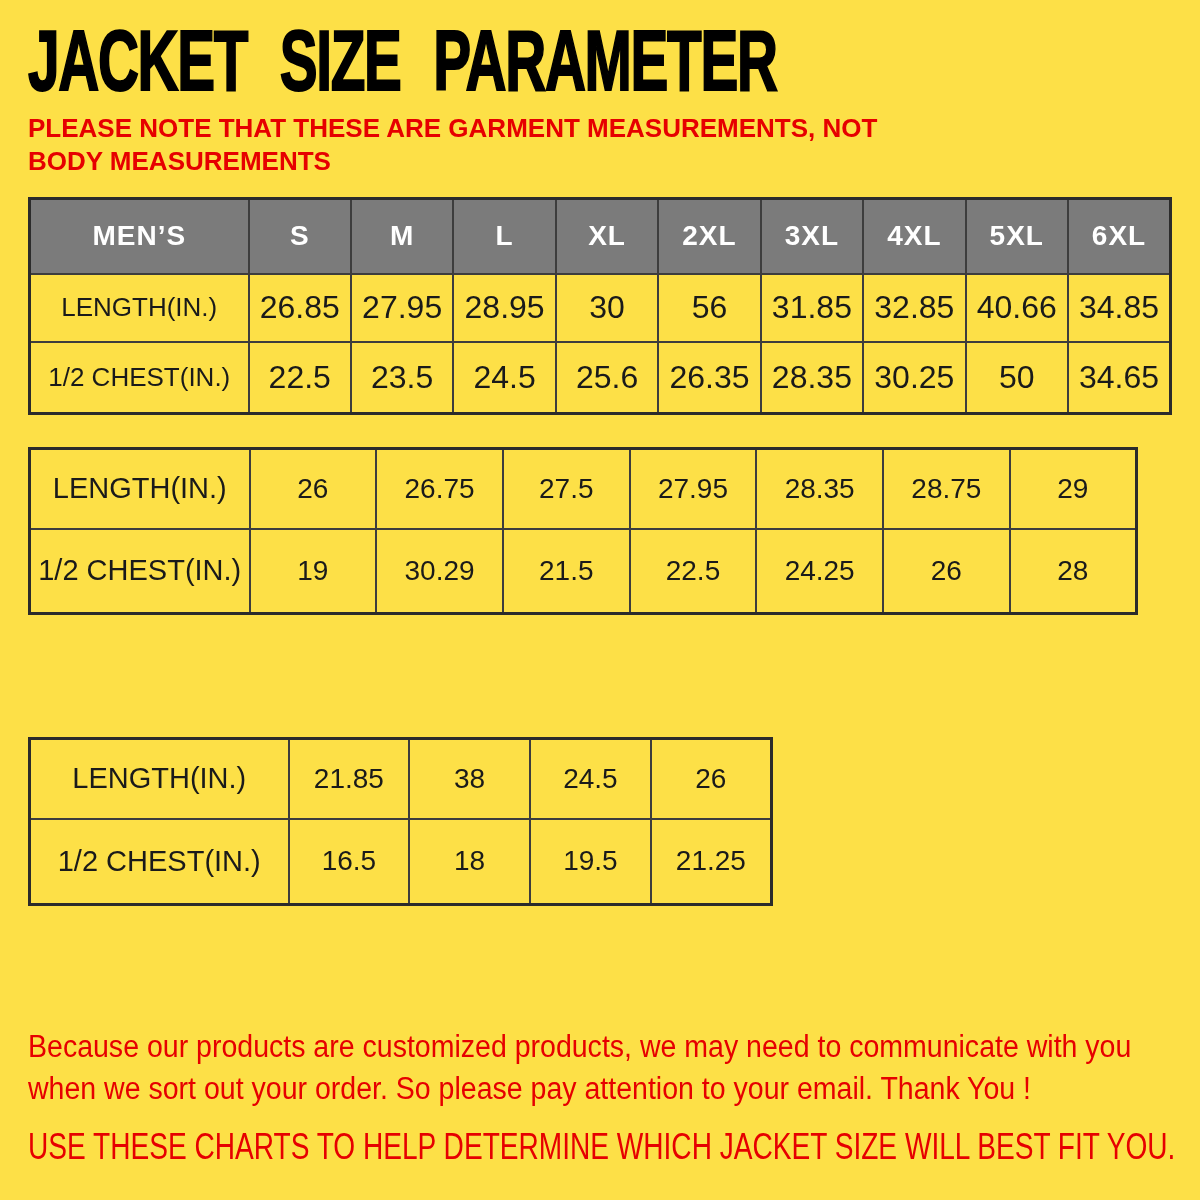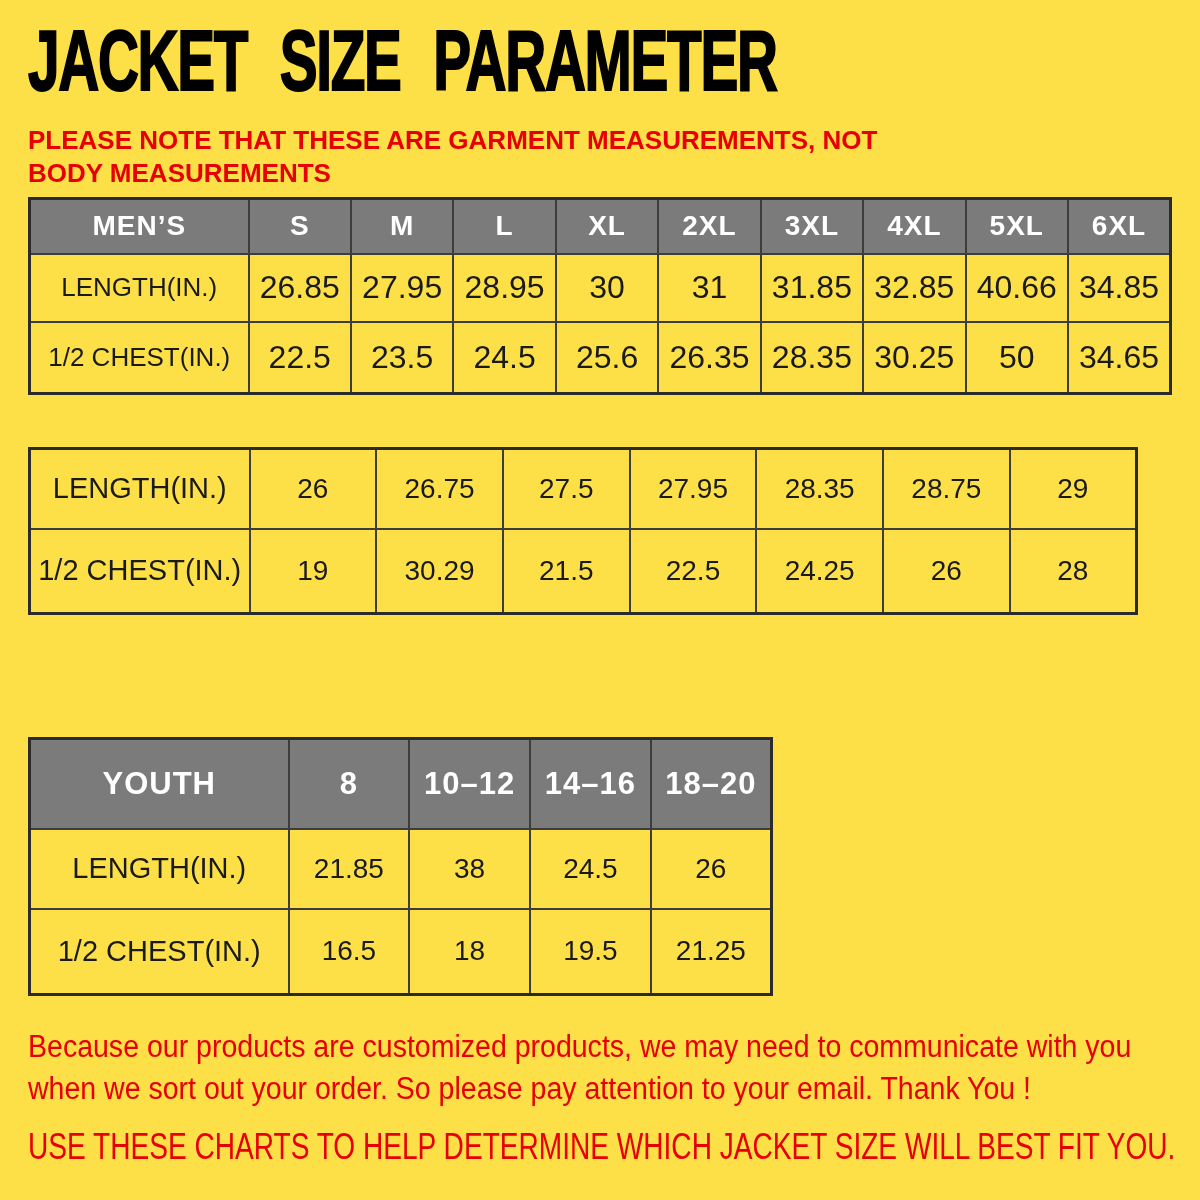--- a/index.html
+++ b/index.html
@@ -14,21 +14,21 @@
   .title{
     position:absolute;left:28px;top:16px;
     font-size:86px;font-weight:900;line-height:1.04;
     color:#000;
     letter-spacing:-2px;word-spacing:0.32em;
     transform:scaleX(0.66);transform-origin:left top;
     -webkit-text-stroke:2px #000;
     white-space:nowrap;
   }
   .note{
-    position:absolute;left:28px;top:124px;width:930px;
+    position:absolute;left:28px;top:112px;width:930px;
     font-size:26px;line-height:1.25;font-weight:700;
     color:#e60000;
     letter-spacing:0px;
   }
   table.size-table{
     position:absolute;left:28px;
     border-collapse:collapse;table-layout:fixed;
     border:3px solid #2b2b2b;
   }
   table.size-table th, table.size-table td{
@@ -39,21 +39,21 @@
   }
   table.size-table th{
     background:#7b7b7b;color:#ffffff;
     font-weight:700;letter-spacing:1px;
   }
   
   table.mens{top:197px;width:1144px;}
   table.mens th{font-size:28px;}
   table.mens td{font-size:32px;}
   table.mens td.lbl{font-size:26px;}
-  table.mens tr.head{height:55px;}
+  table.mens tr.head{height:75px;}
   table.mens tr.r1{height:68px;}
   table.mens tr.r2{height:72px;}
   .col-label-m{width:219px;}
   
   table.womens{top:447px;width:1110px;}
   table.womens th{font-size:31px;}
   table.womens td{font-size:28px;}
   table.womens td.lbl{font-size:29px;}
   table.womens tr.head{height:91px;}
   table.womens tr.r1{height:80px;}
@@ -106,21 +106,21 @@
       <th>4XL</th>
       <th>5XL</th>
       <th>6XL</th>
     </tr>
     <tr class="r1">
       <td class="lbl">LENGTH(IN.)</td>
       <td>26.85</td>
       <td>27.95</td>
       <td>28.95</td>
       <td>30</td>
-      <td>31</td>
+      <td>56</td>
       <td>31.85</td>
       <td>32.85</td>
       <td>40.66</td>
       <td>34.85</td>
     </tr>
     <tr class="r2">
       <td class="lbl">1/2 CHEST(IN.)</td>
       <td>22.5</td>
       <td>23.5</td>
       <td>24.5</td>
@@ -162,27 +162,20 @@
     </tr>
   </tbody>
     </table>
 
   <table class="size-table youth">
     <colgroup>
         <col class="col-label-y">
         <col span="4">
       </colgroup>
     <tbody>
-        <tr class="head">
-      <th>YOUTH</th>
-      <th>8</th>
-      <th>10–12</th>
-      <th>14–16</th>
-      <th>18–20</th>
-    </tr>
     <tr class="r1">
       <td class="lbl">LENGTH(IN.)</td>
       <td>21.85</td>
       <td>38</td>
       <td>24.5</td>
       <td>26</td>
     </tr>
     <tr class="r2">
       <td class="lbl">1/2 CHEST(IN.)</td>
       <td>16.5</td>

